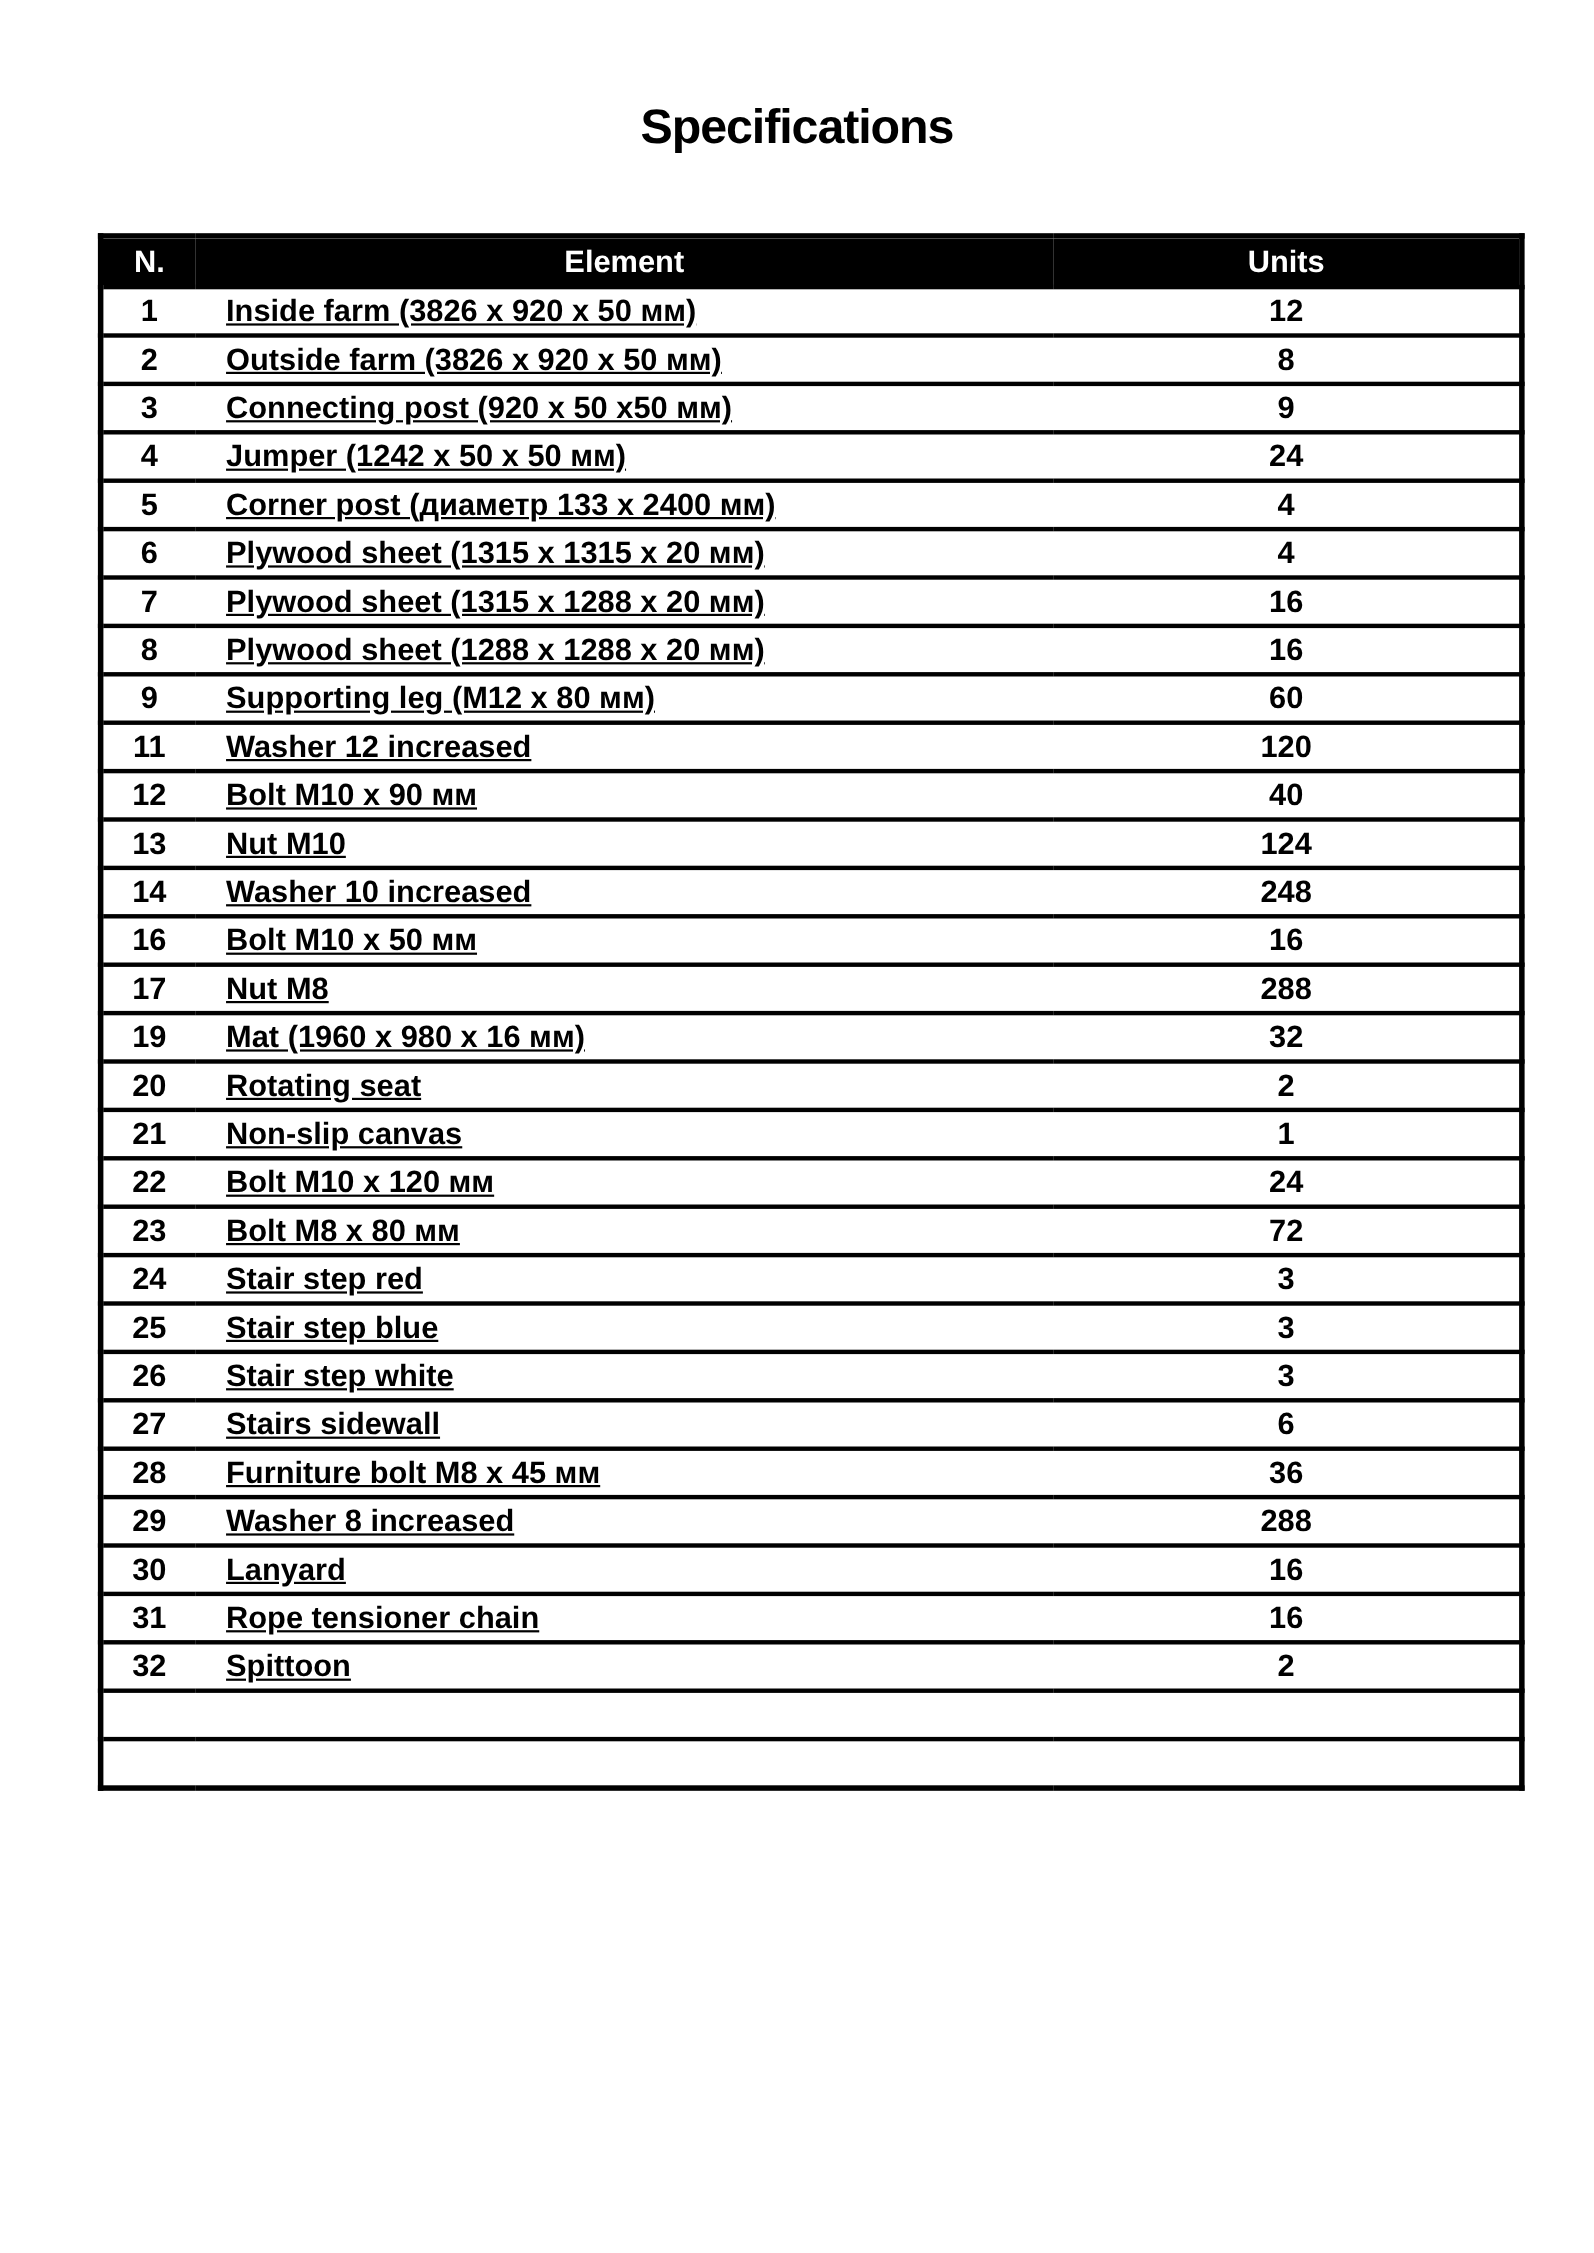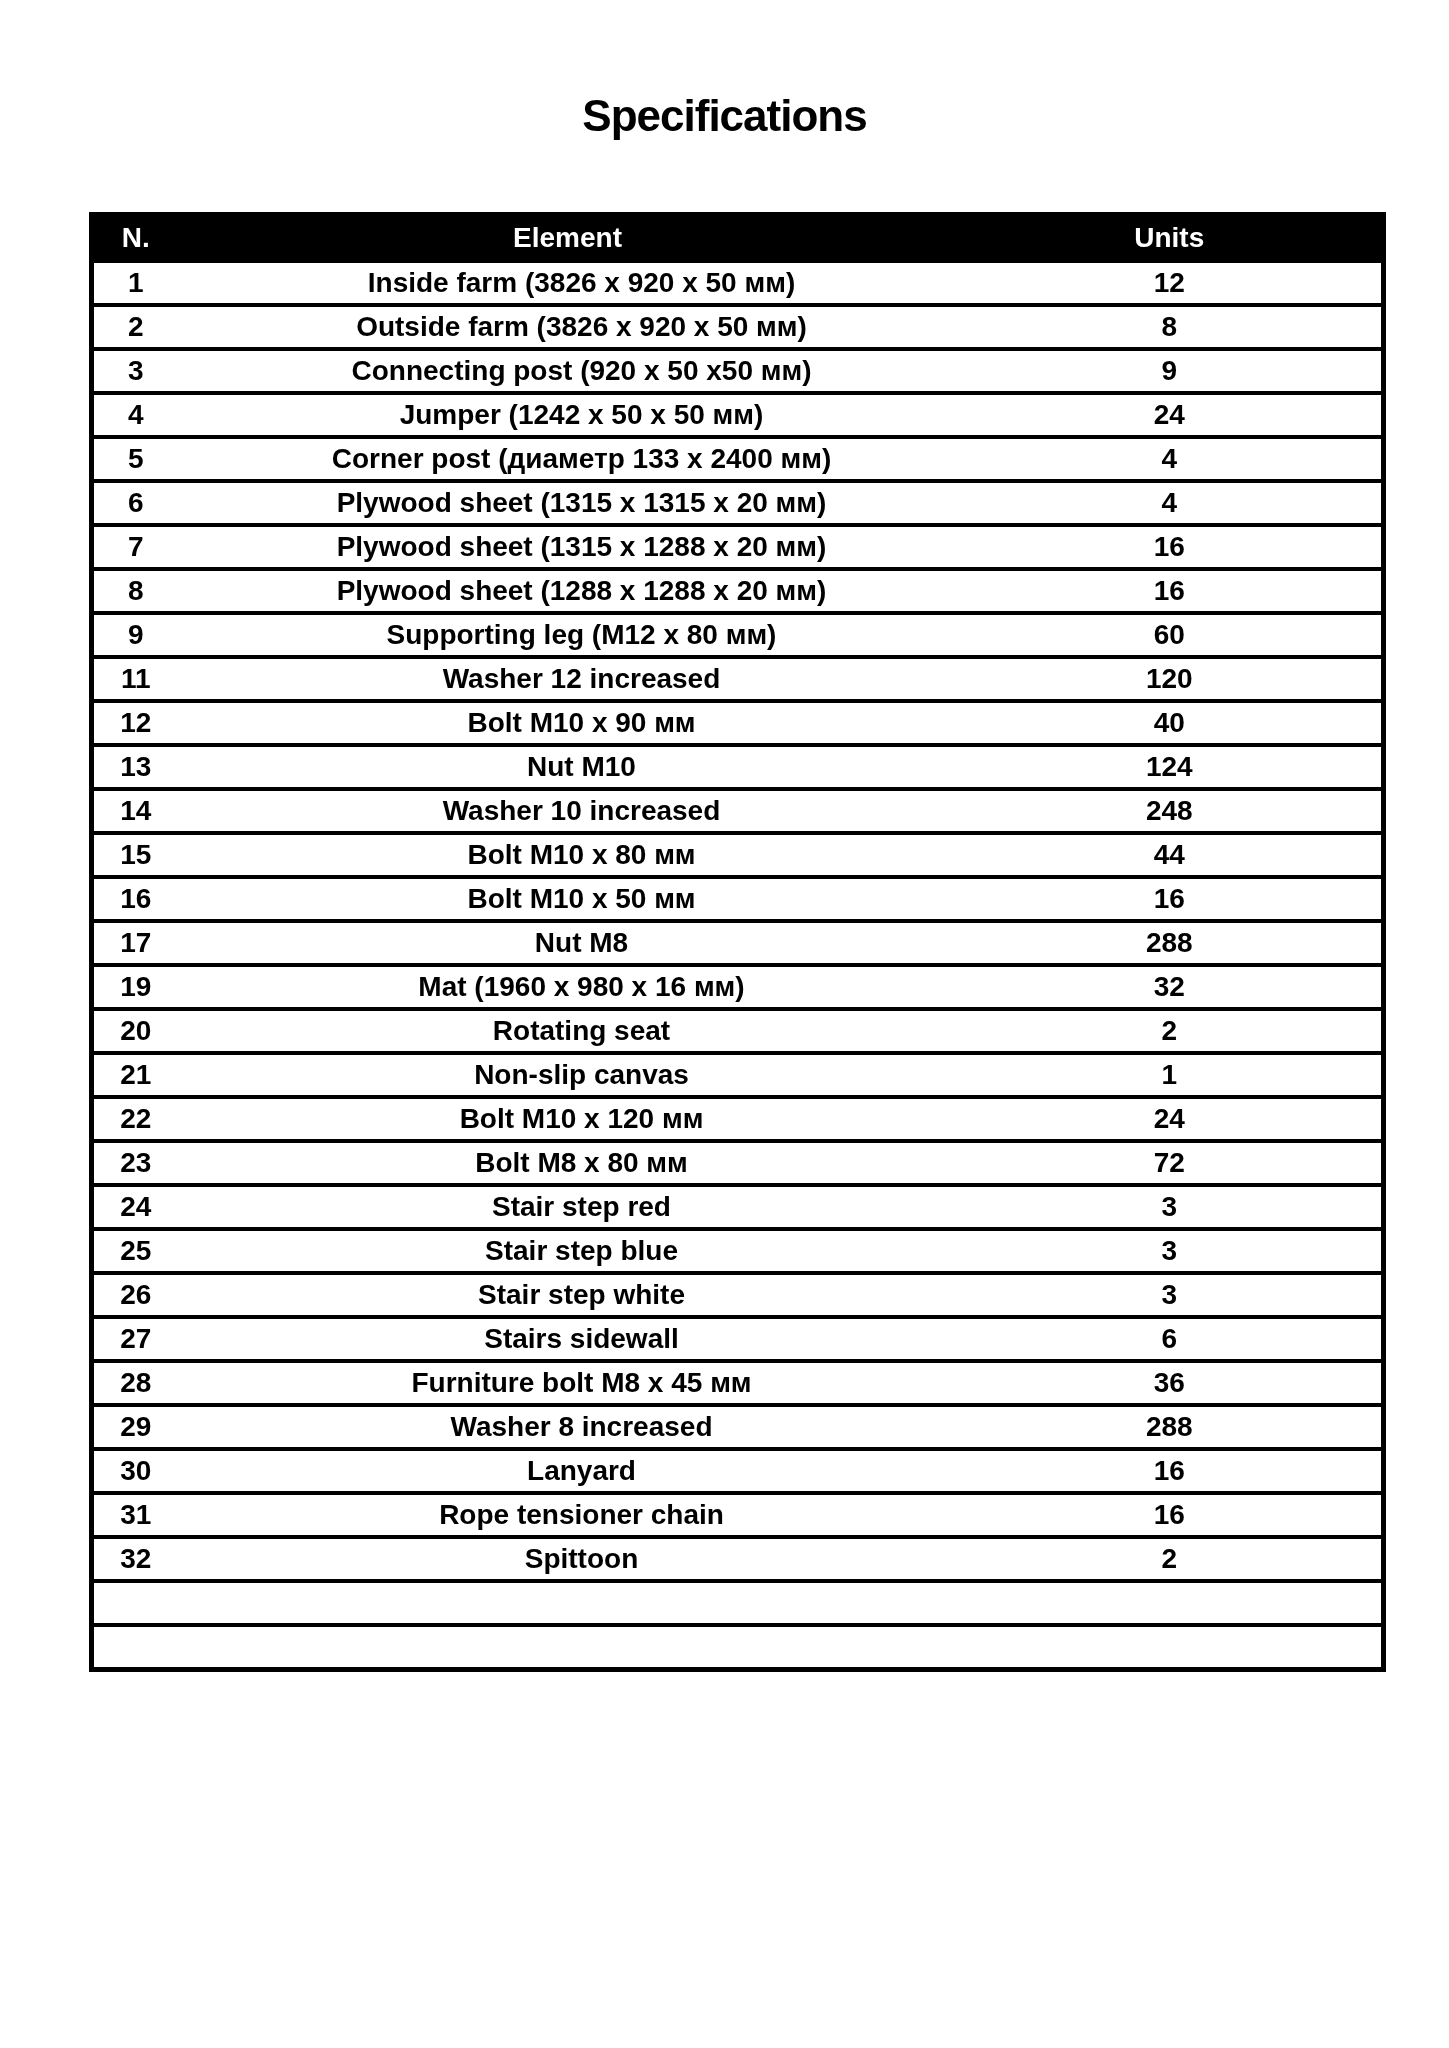--- a/index.html
+++ b/index.html
@@ -54,21 +54,21 @@
     color: #ffffff;
     height: 42px;
     text-align: center;
     vertical-align: middle;
   }
   .spec-table tbody td {
     height: 40px;
     vertical-align: middle;
   }
   .cell-n     { text-align: center; }
-  .cell-element { text-align: center; padding-left: 28px !important; }
+  .cell-element { text-align: left; padding-left: 28px !important; text-decoration: underline; }
   .cell-units { text-align: center; }
 </style>
 </head>
 <body>
 
 <div class="page-title">Specifications</div>
 
 <table class="spec-table">
   <colgroup>
     <col class="col-n">
@@ -142,25 +142,20 @@
     <td class="cell-n">13</td>
     <td class="cell-element">Nut M10</td>
     <td class="cell-units">124</td>
   </tr>
       <tr>
     <td class="cell-n">14</td>
     <td class="cell-element">Washer 10 increased</td>
     <td class="cell-units">248</td>
   </tr>
       <tr>
-    <td class="cell-n">15</td>
-    <td class="cell-element">Bolt M10 x 80 мм</td>
-    <td class="cell-units">44</td>
-  </tr>
-      <tr>
     <td class="cell-n">16</td>
     <td class="cell-element">Bolt M10 x 50 мм</td>
     <td class="cell-units">16</td>
   </tr>
       <tr>
     <td class="cell-n">17</td>
     <td class="cell-element">Nut M8</td>
     <td class="cell-units">288</td>
   </tr>
       <tr>

